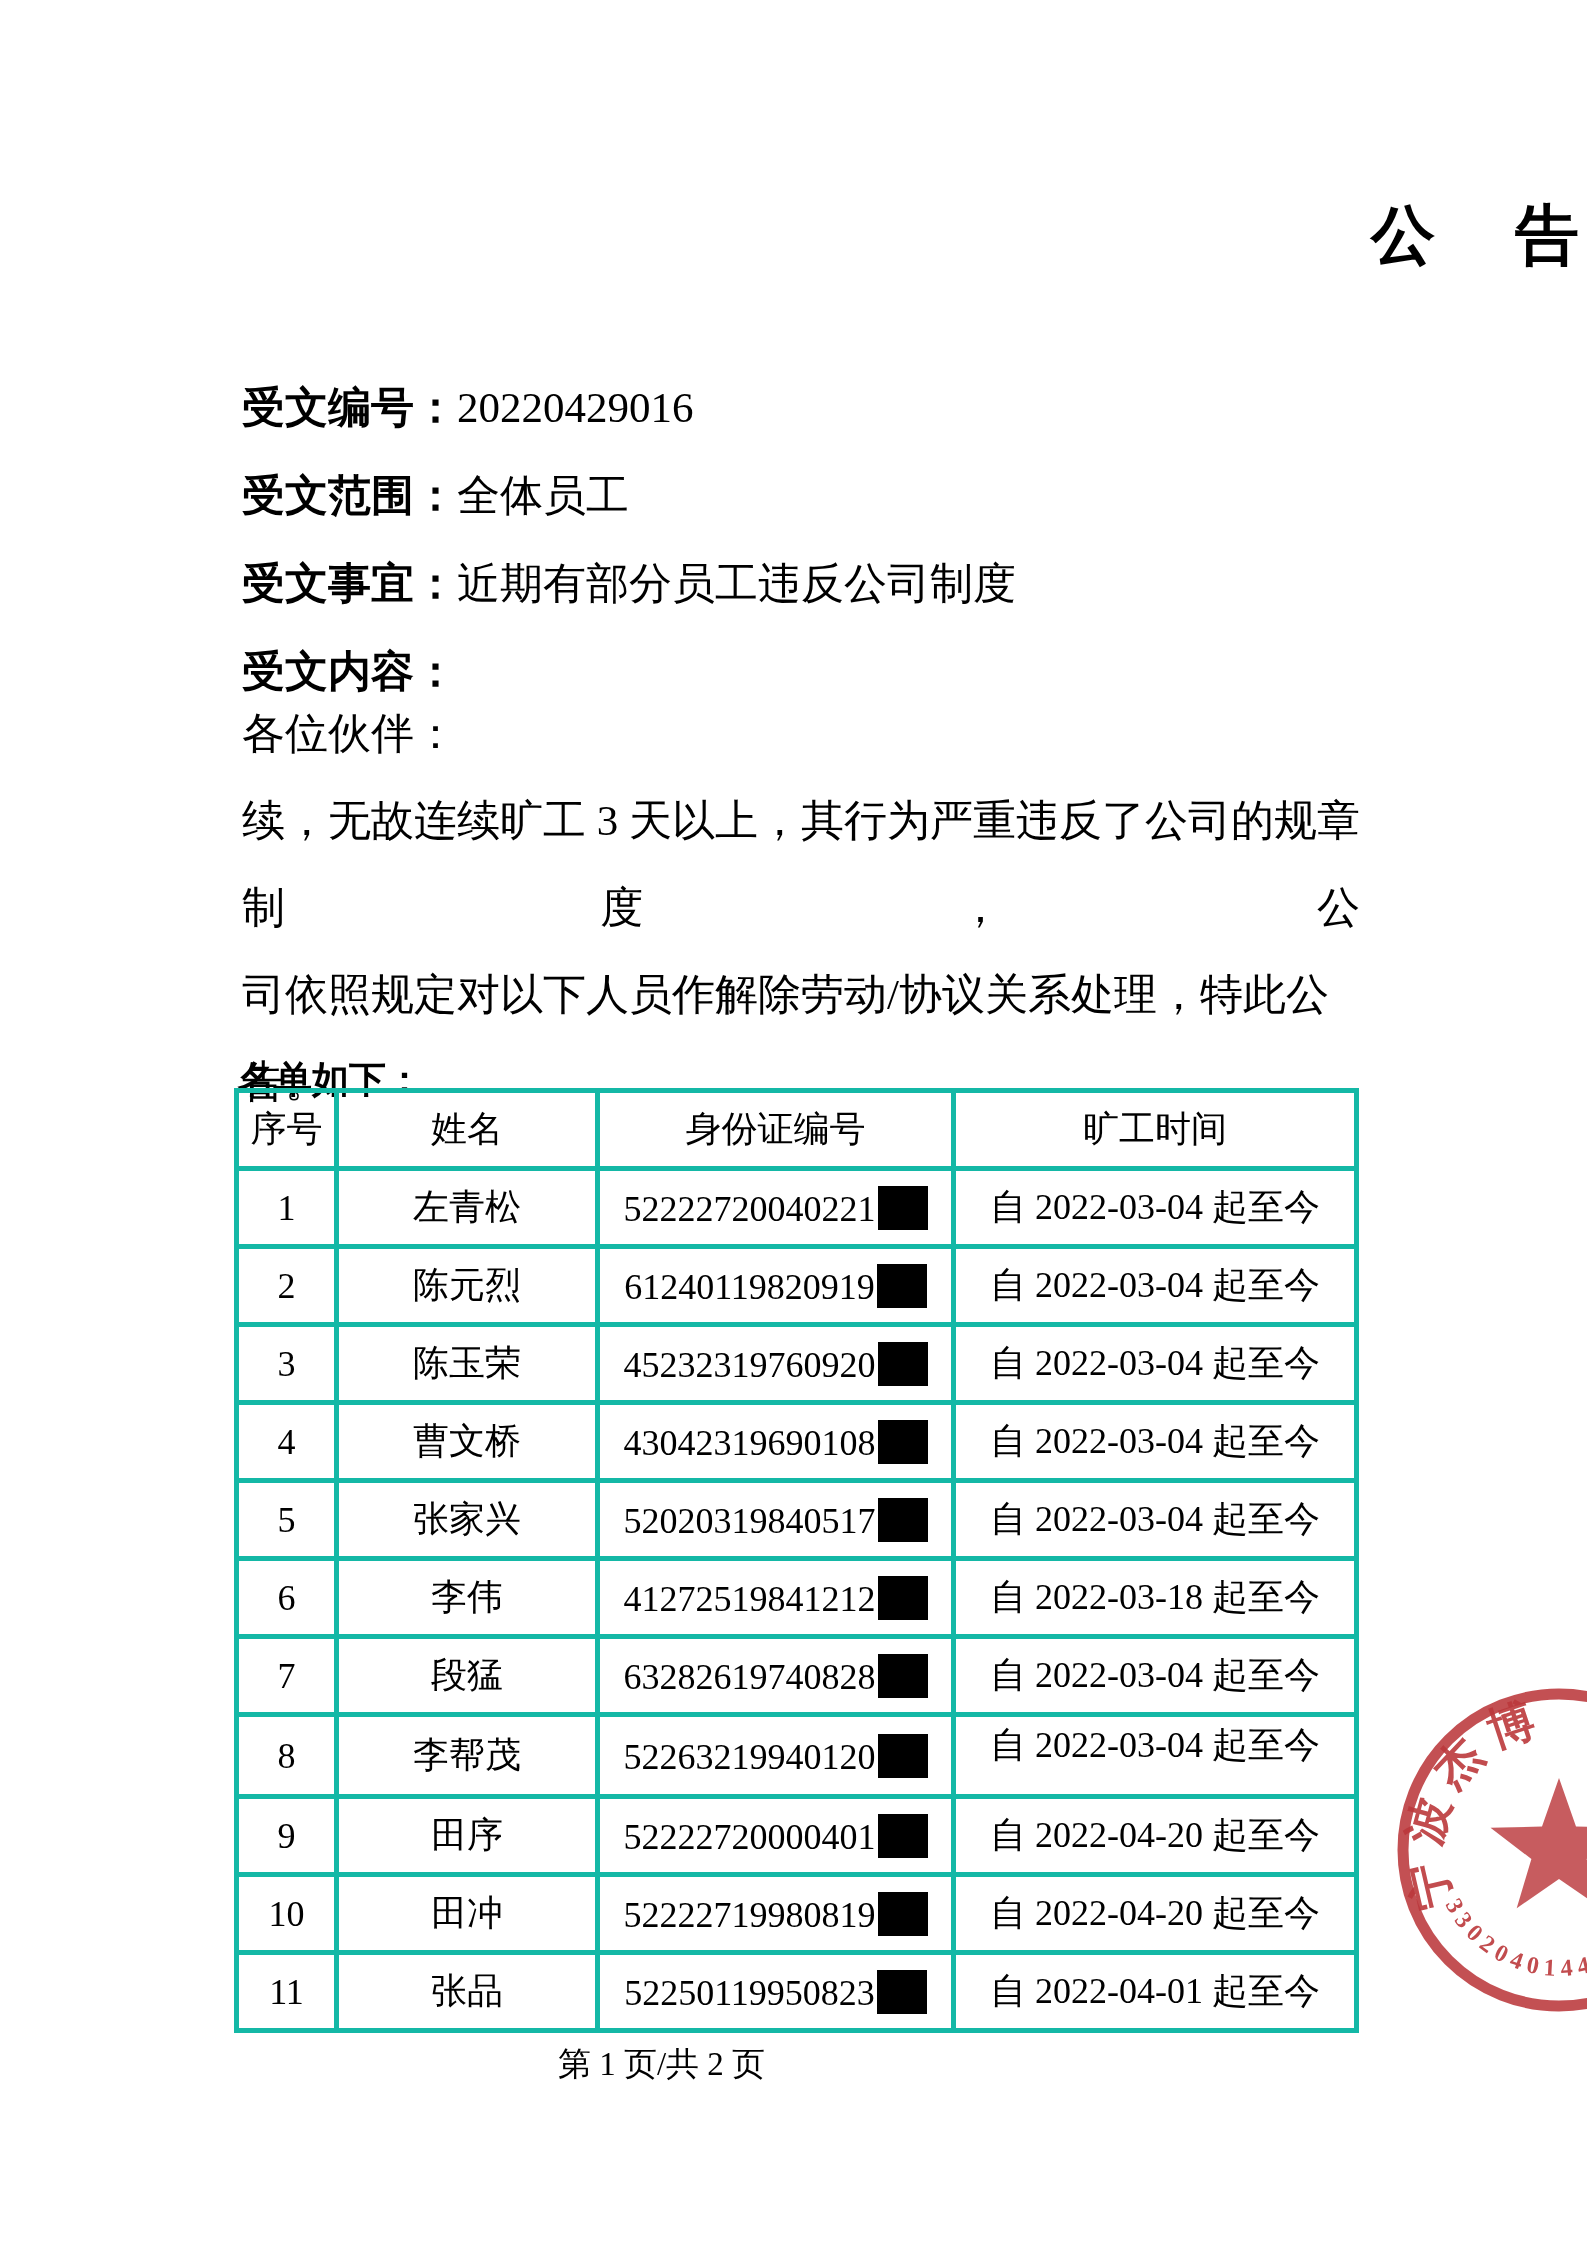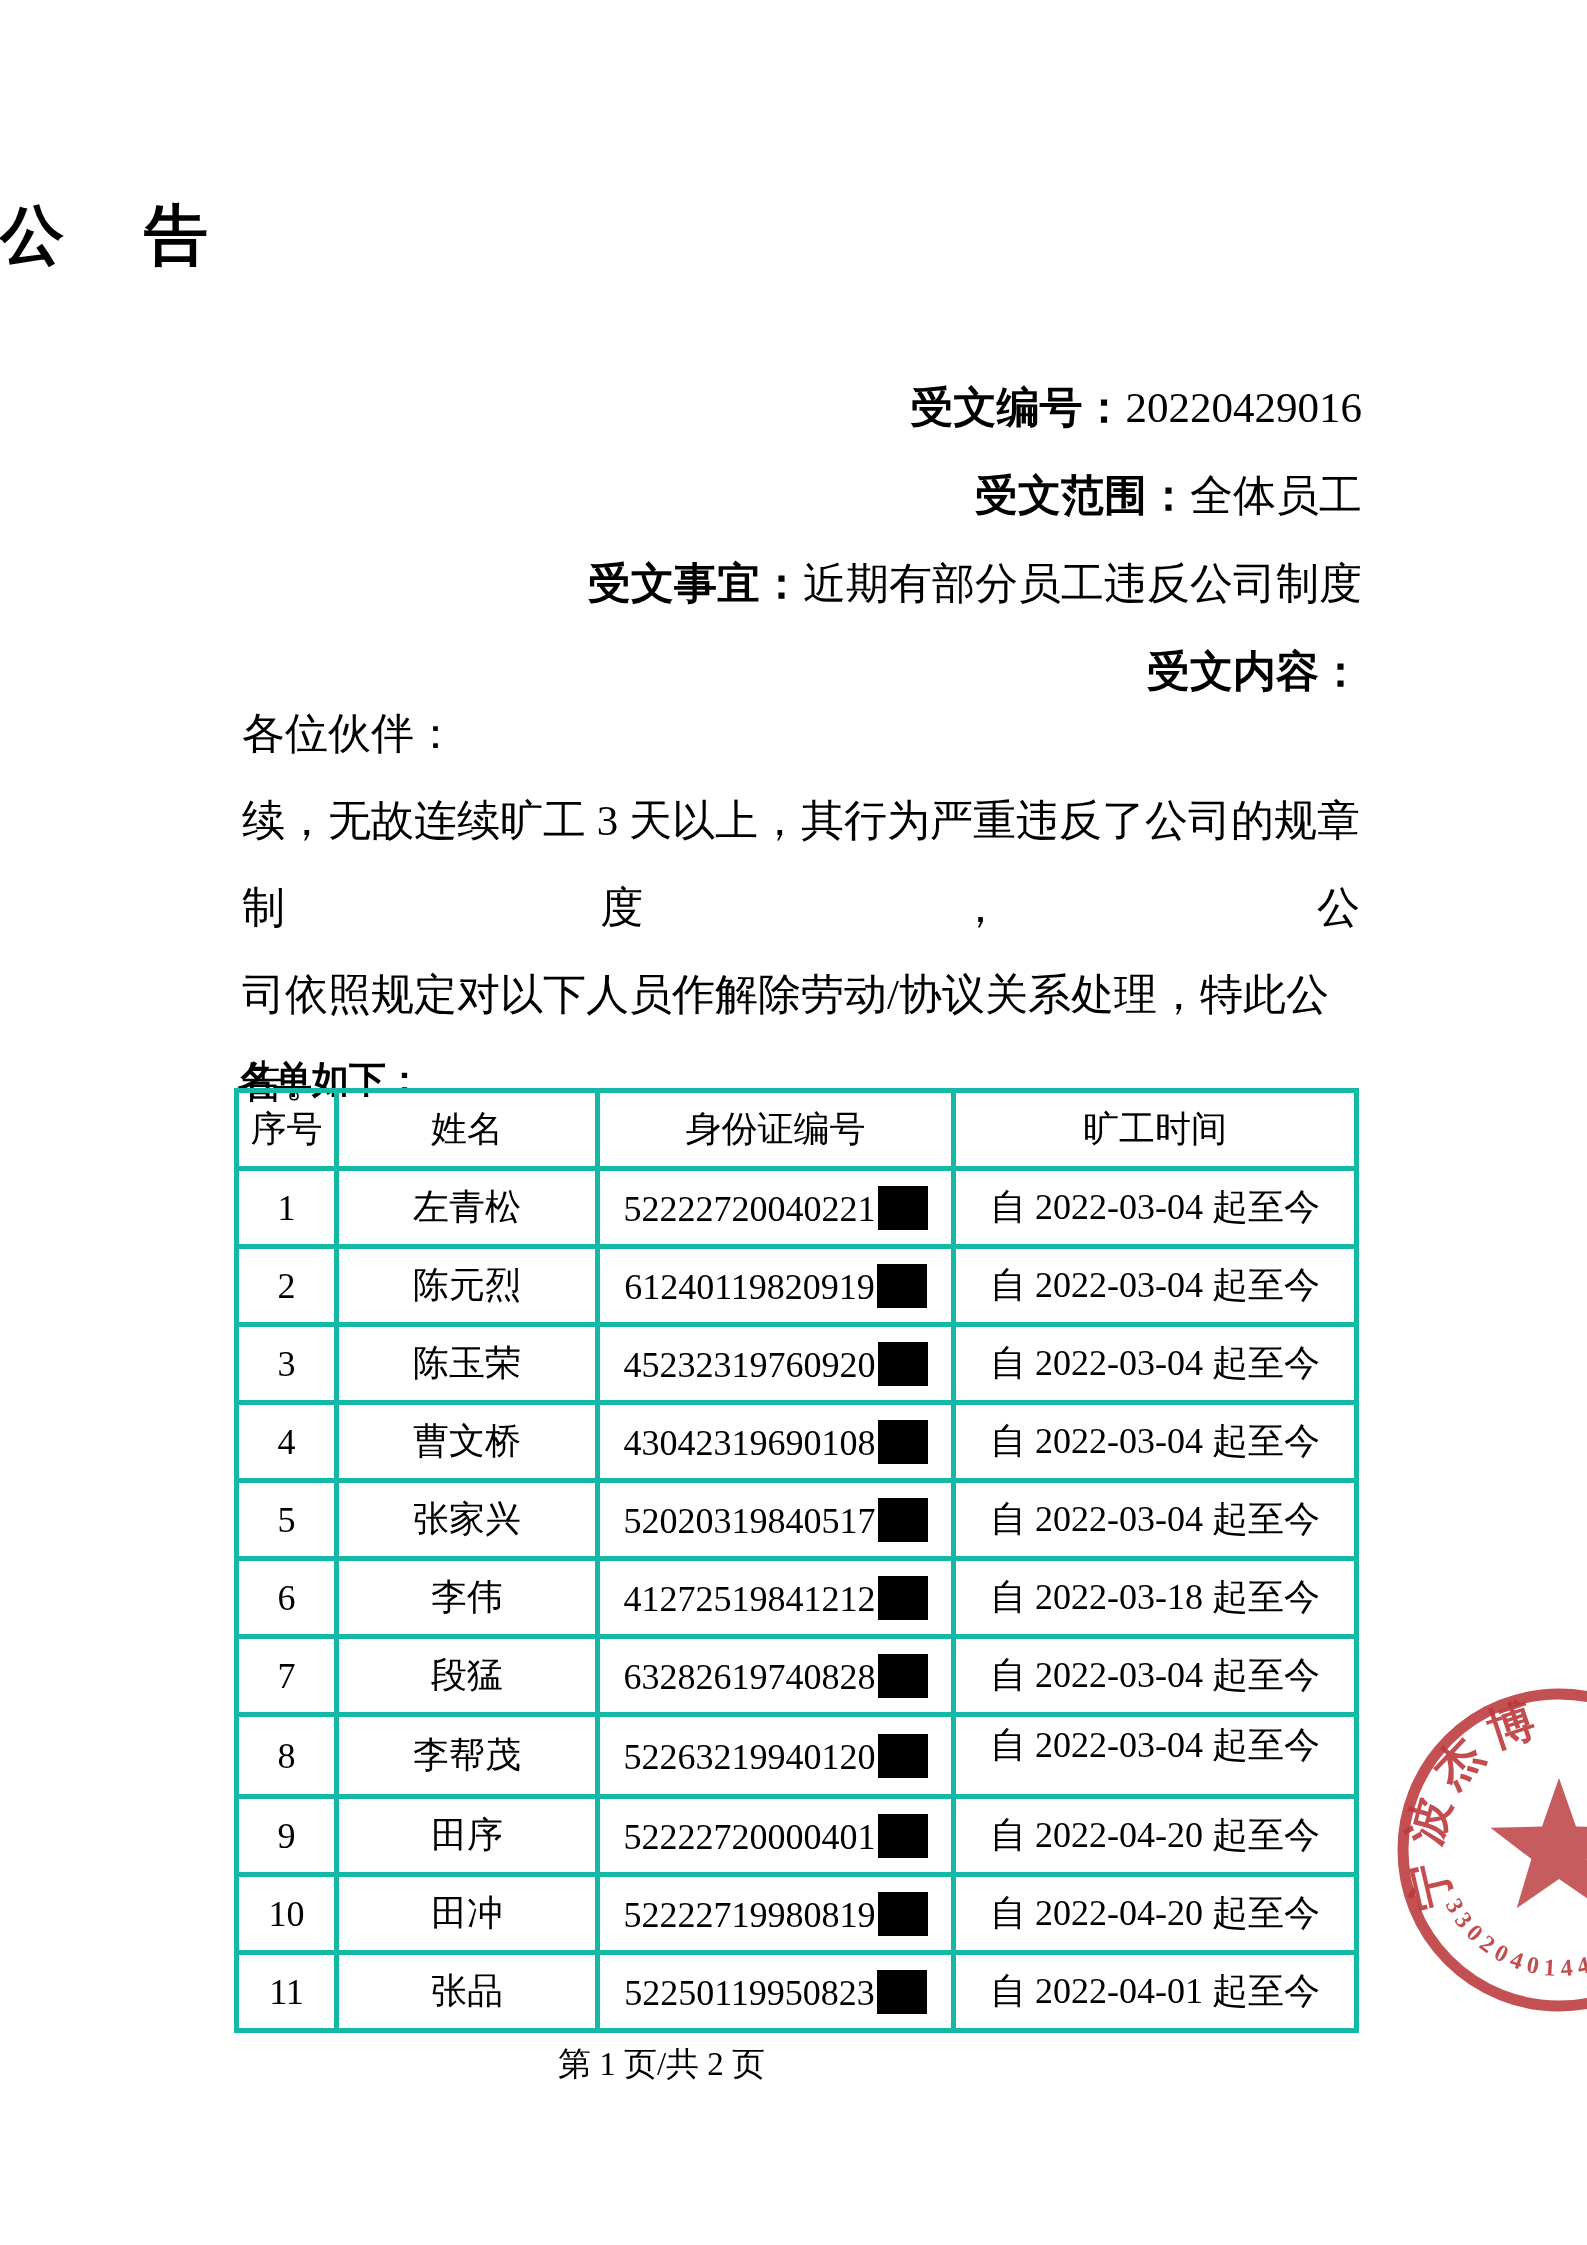--- a/index.html
+++ b/index.html
@@ -6,26 +6,26 @@
   body{
     width:1587px;height:2245px;
     background:#ffffff;
     position:relative;
     overflow:hidden;
     font-family:"Liberation Serif","DejaVu Serif",serif;
     color:#000;
   }
   .doc-title{
     position:absolute;top:192px;left:0;width:1587px;
-    text-align:left;
+    text-align:right;
     font-size:64px;font-weight:bold;
     letter-spacing:8px;
   }
   .fields{
-    position:absolute;left:242px;top:364px;width:1120px;text-align:right;
+    position:absolute;left:242px;top:364px;width:1120px;
   }
   .field-line{height:88px;line-height:88px;font-size:43px;white-space:nowrap;}
   .field-label{font-weight:bold;}
   .field-value{font-weight:normal;}
   .body-block{
     position:absolute;left:242px;top:690px;width:1118px;
     font-size:43px;line-height:87px;
   }
   .salutation{white-space:nowrap;}
   .para-line{width:1118px;}

